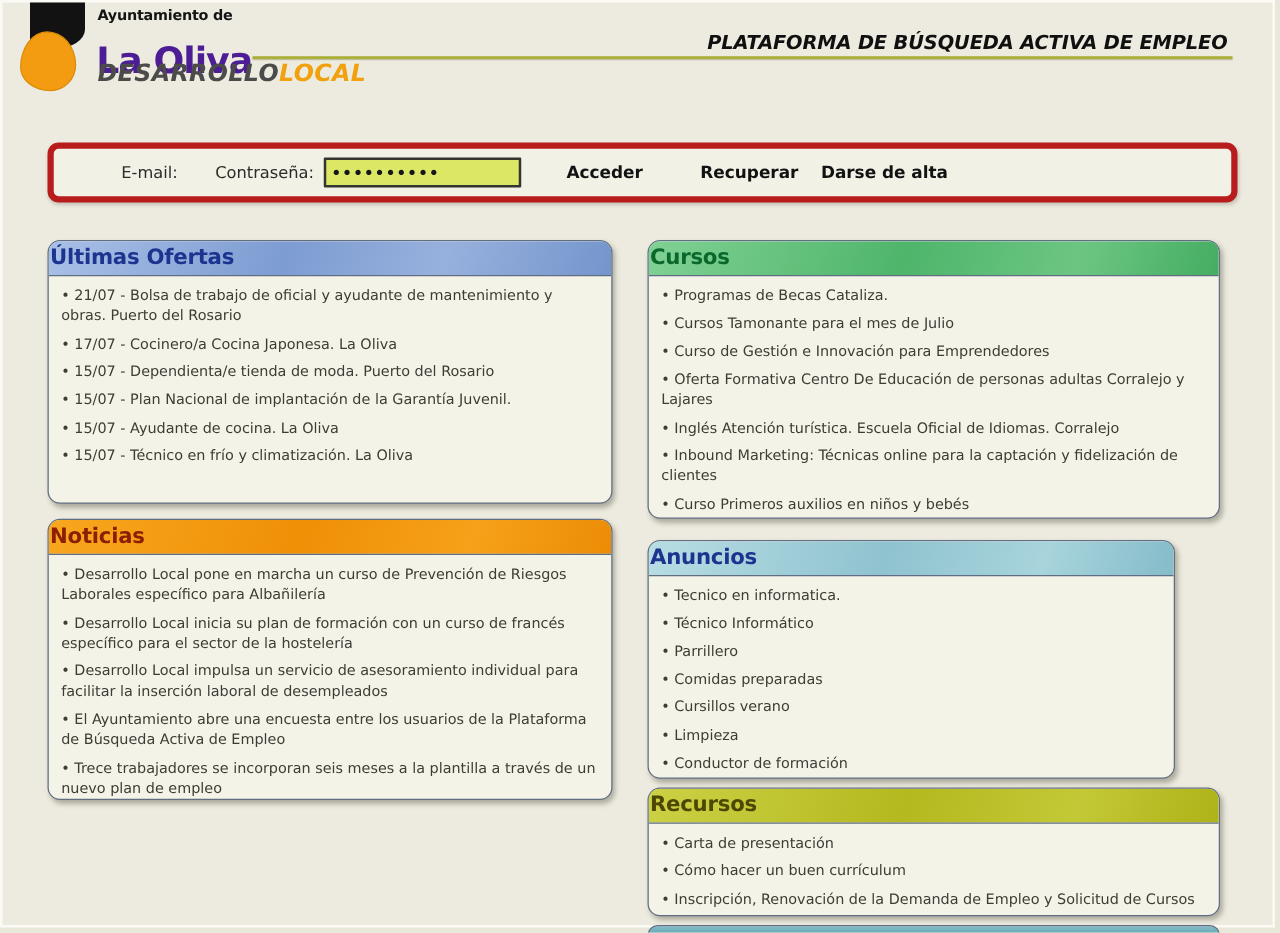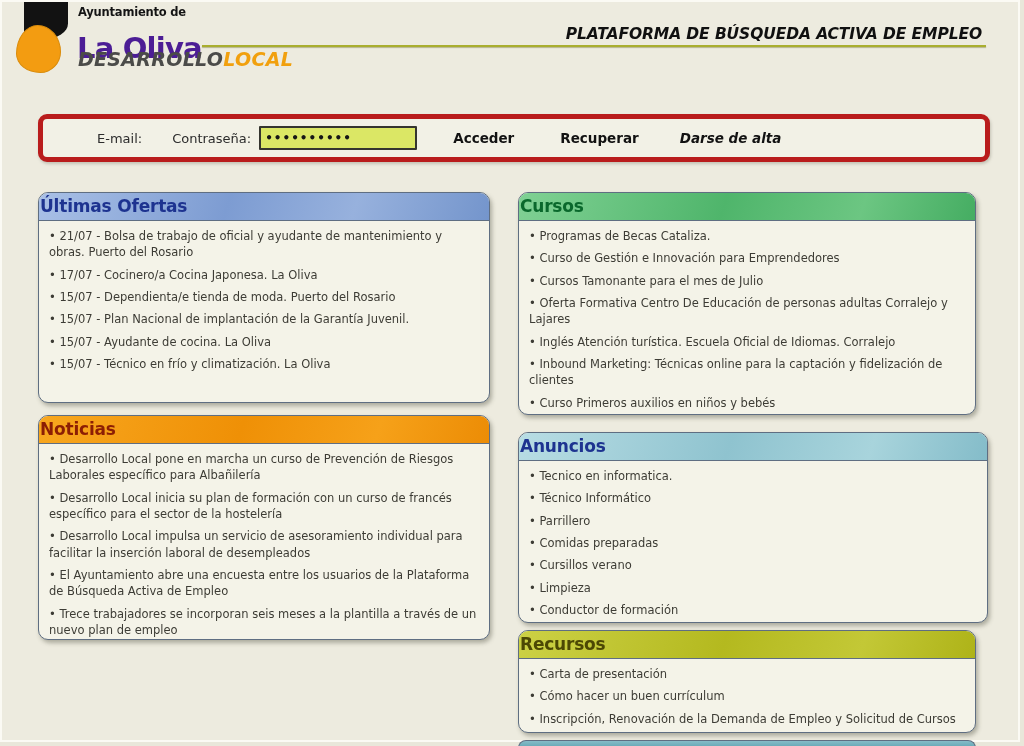--- a/index.html
+++ b/index.html
@@ -61,21 +61,21 @@
     font-family:"DejaVu Sans","Liberation Sans",sans-serif;
   }
   .field.email{width:198px;margin-left:8px;}
   .field.pwd{width:146px;margin-left:8px;font-weight:bold;letter-spacing:1px;}
   .lbl-email{margin-left:54px;}
   .lbl-pwd{margin-left:30px;}
   .action{
     font-size:13.5px;font-weight:bold;color:#121212;text-decoration:none;
     cursor:pointer;white-space:nowrap;
   }
-  .a1{margin-left:36px;} .a2{margin-left:46px;} .a3{margin-left:41px;font-style:italic;}
+  .a1{margin-left:36px;} .a2{margin-left:46px;} .a3{margin-left:18px;}
 
   
   .panel{
     position:absolute;background:#f4f3e8;
     border:1px solid #5f6e82;border-radius:10px;
     box-shadow:2px 3px 4px rgba(95,95,80,.45);
     box-sizing:border-box;overflow:hidden;
   }
   .panel-hd{
     height:27px;line-height:27px;padding-left:1px;
@@ -90,21 +90,21 @@
   .panel-body{padding:7px 10px 5px 10px;}
   .item{
     font-size:11.5px;line-height:1.42;color:#3d3c35;
     margin:0 0 6px 0;cursor:pointer;
   }
   .item::before{content:"• ";}
 
   .p-ofertas {left:36px; top:190px; width:452px; height:211px;}
   .p-noticias{left:36px; top:413px; width:452px; height:225px;}
   .p-cursos  {left:516px;top:190px; width:458px; height:223px;}
-  .p-anuncios{left:516px;top:430px; width:470px; height:191px;}
+  .p-anuncios{left:516px;top:430px; width:422px; height:191px;}
   .p-recursos{left:516px;top:628px; width:458px; height:103px;}
 
   .panel-sliver{
     position:absolute;left:516px;top:738px;width:458px;height:8px;
     background:linear-gradient(#86bcc8,#5fa4b2);
     border:1px solid #5f6e82;border-bottom:none;
     border-radius:9px 9px 0 0;box-sizing:border-box;
   }
 </style>
 </head>
@@ -157,22 +157,22 @@
         <div class="item">Trece trabajadores se incorporan seis meses a la plantilla a través de un nuevo plan de empleo</div>
       </div>
   </section>
 
   <section class="panel p-cursos">
     <div class="panel-hd hd-green">
       <span>Cursos</span>
     </div>
     <div class="panel-body">
         <div class="item">Programas de Becas Cataliza.</div>
+        <div class="item">Cursos Tamonante para el mes de Julio</div>
         <div class="item">Curso de Gestión e Innovación para Emprendedores</div>
-        <div class="item">Cursos Tamonante para el mes de Julio</div>
         <div class="item">Oferta Formativa Centro De Educación de personas adultas Corralejo y Lajares</div>
         <div class="item">Inglés Atención turística. Escuela Oficial de Idiomas. Corralejo</div>
         <div class="item">Inbound Marketing: Técnicas online para la captación y fidelización de clientes</div>
         <div class="item">Curso Primeros auxilios en niños y bebés</div>
       </div>
   </section>
 
   <section class="panel p-anuncios">
     <div class="panel-hd hd-teal">
       <span>Anuncios</span>

